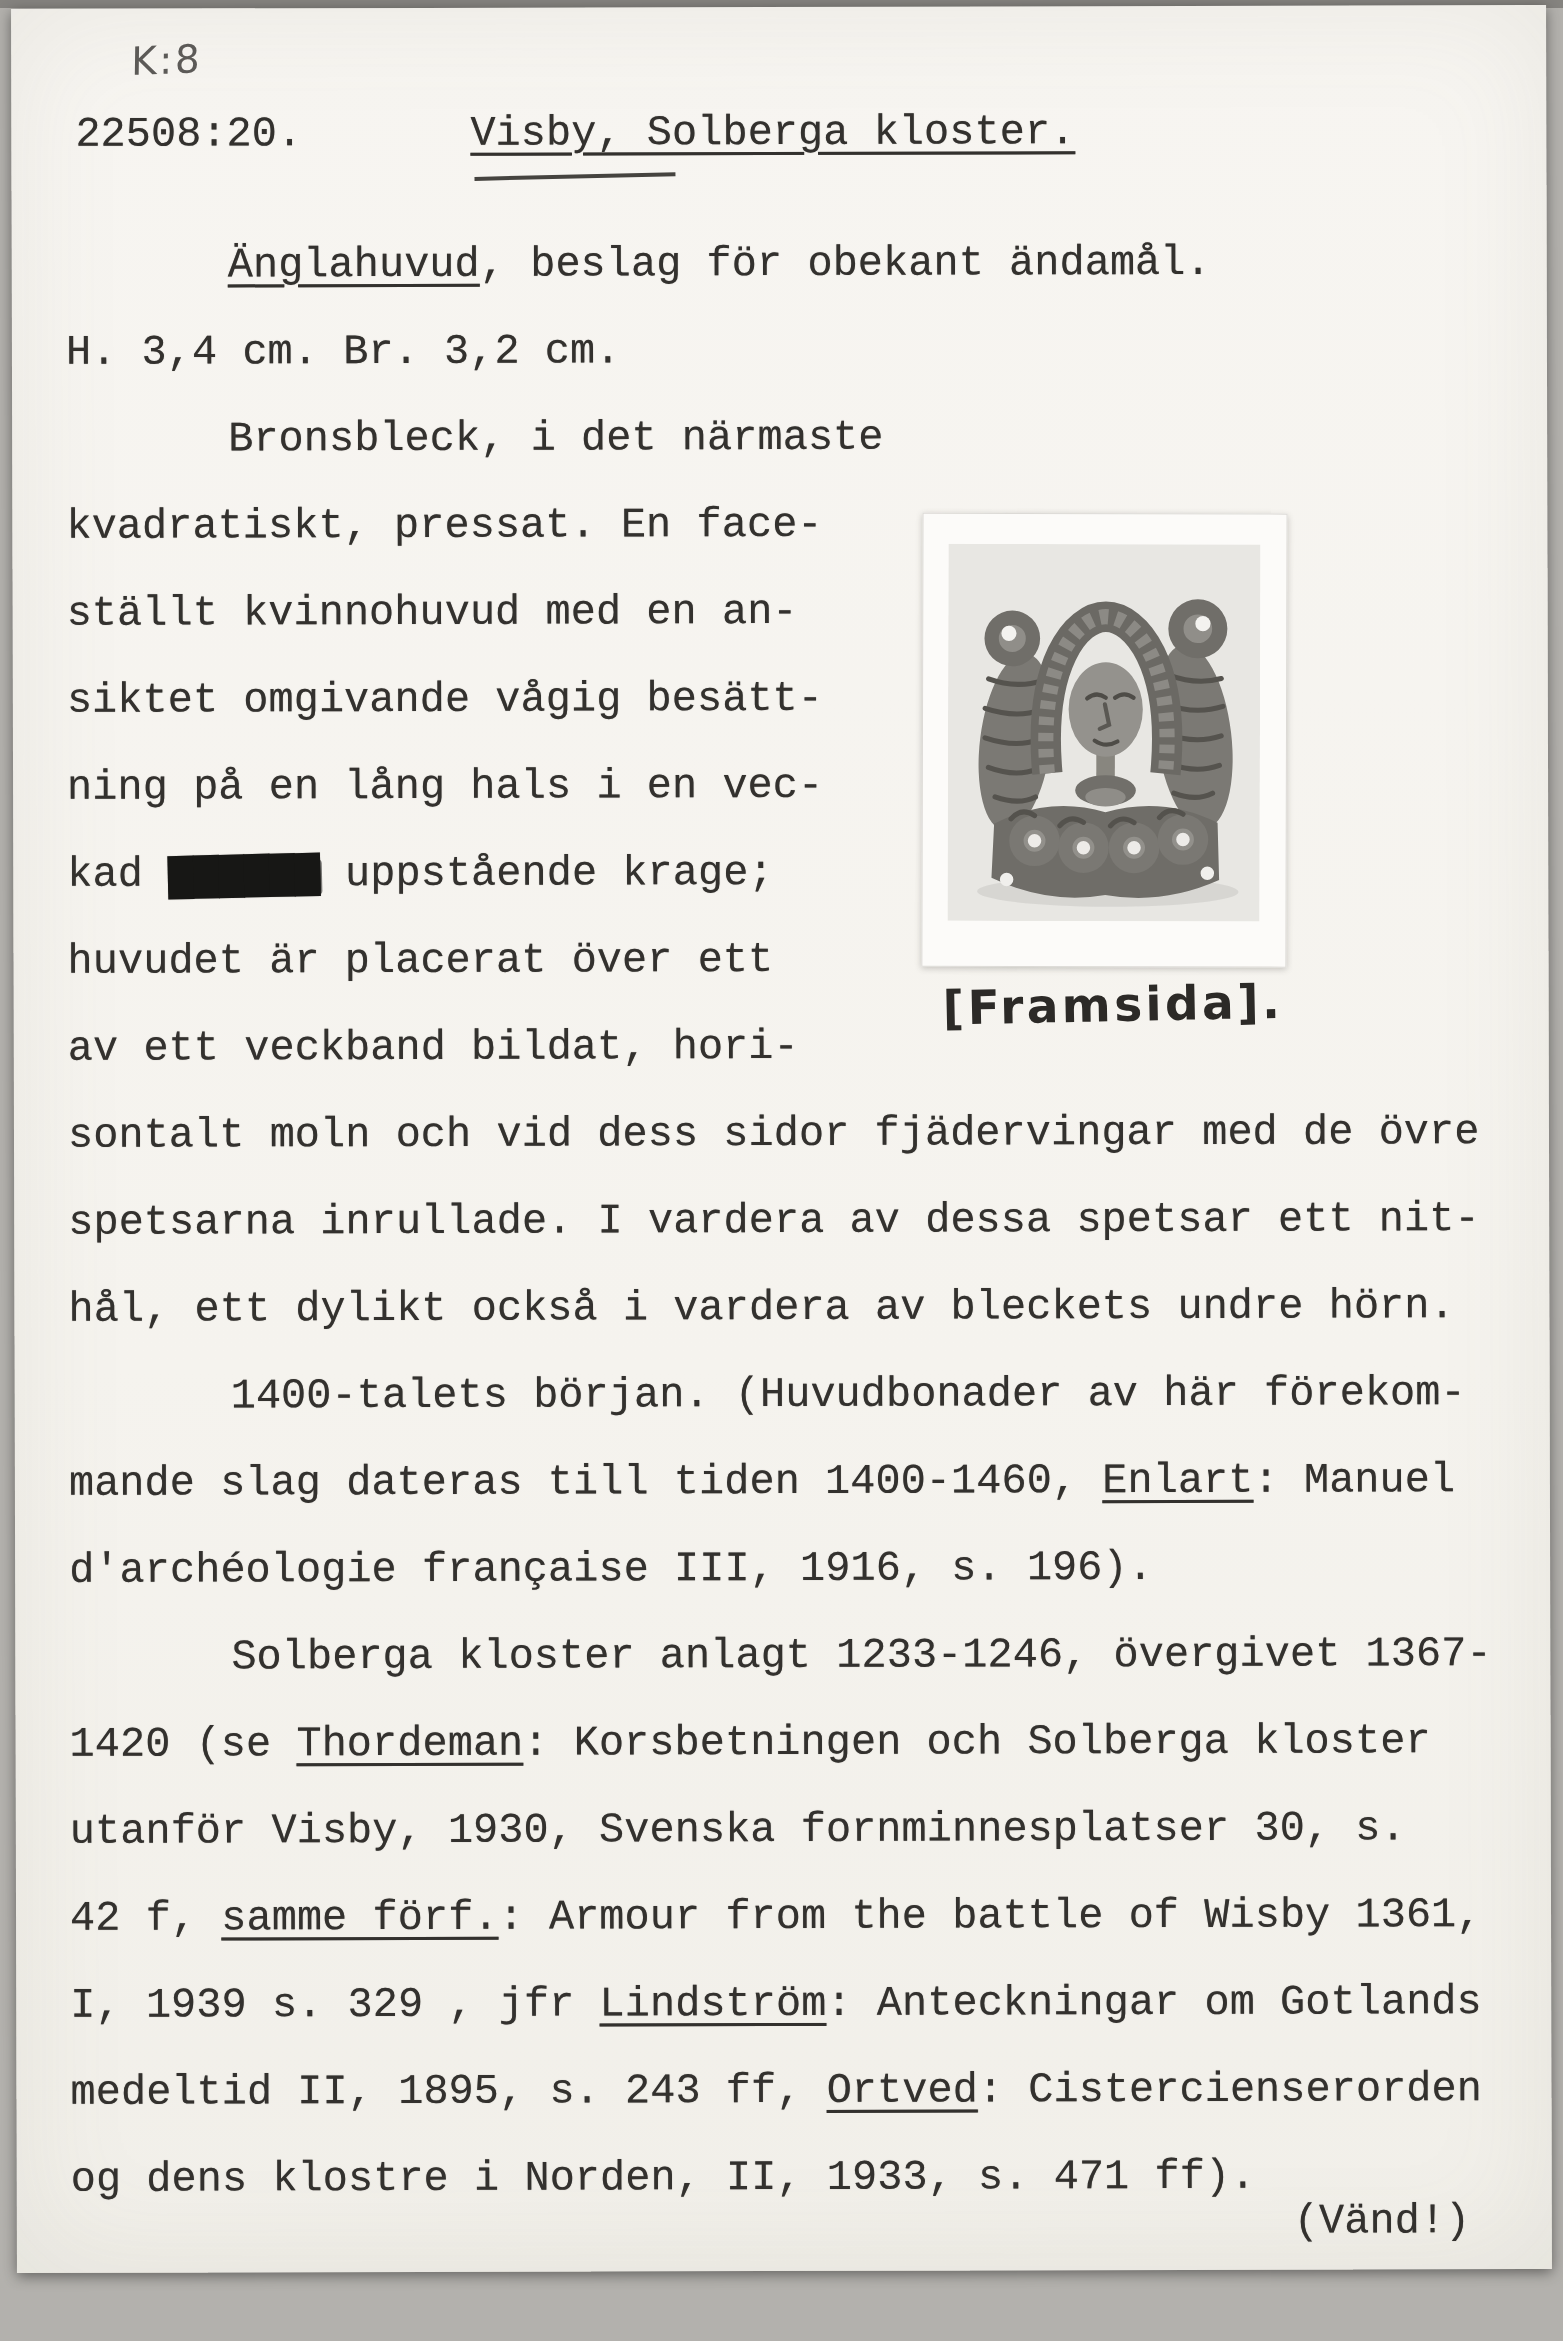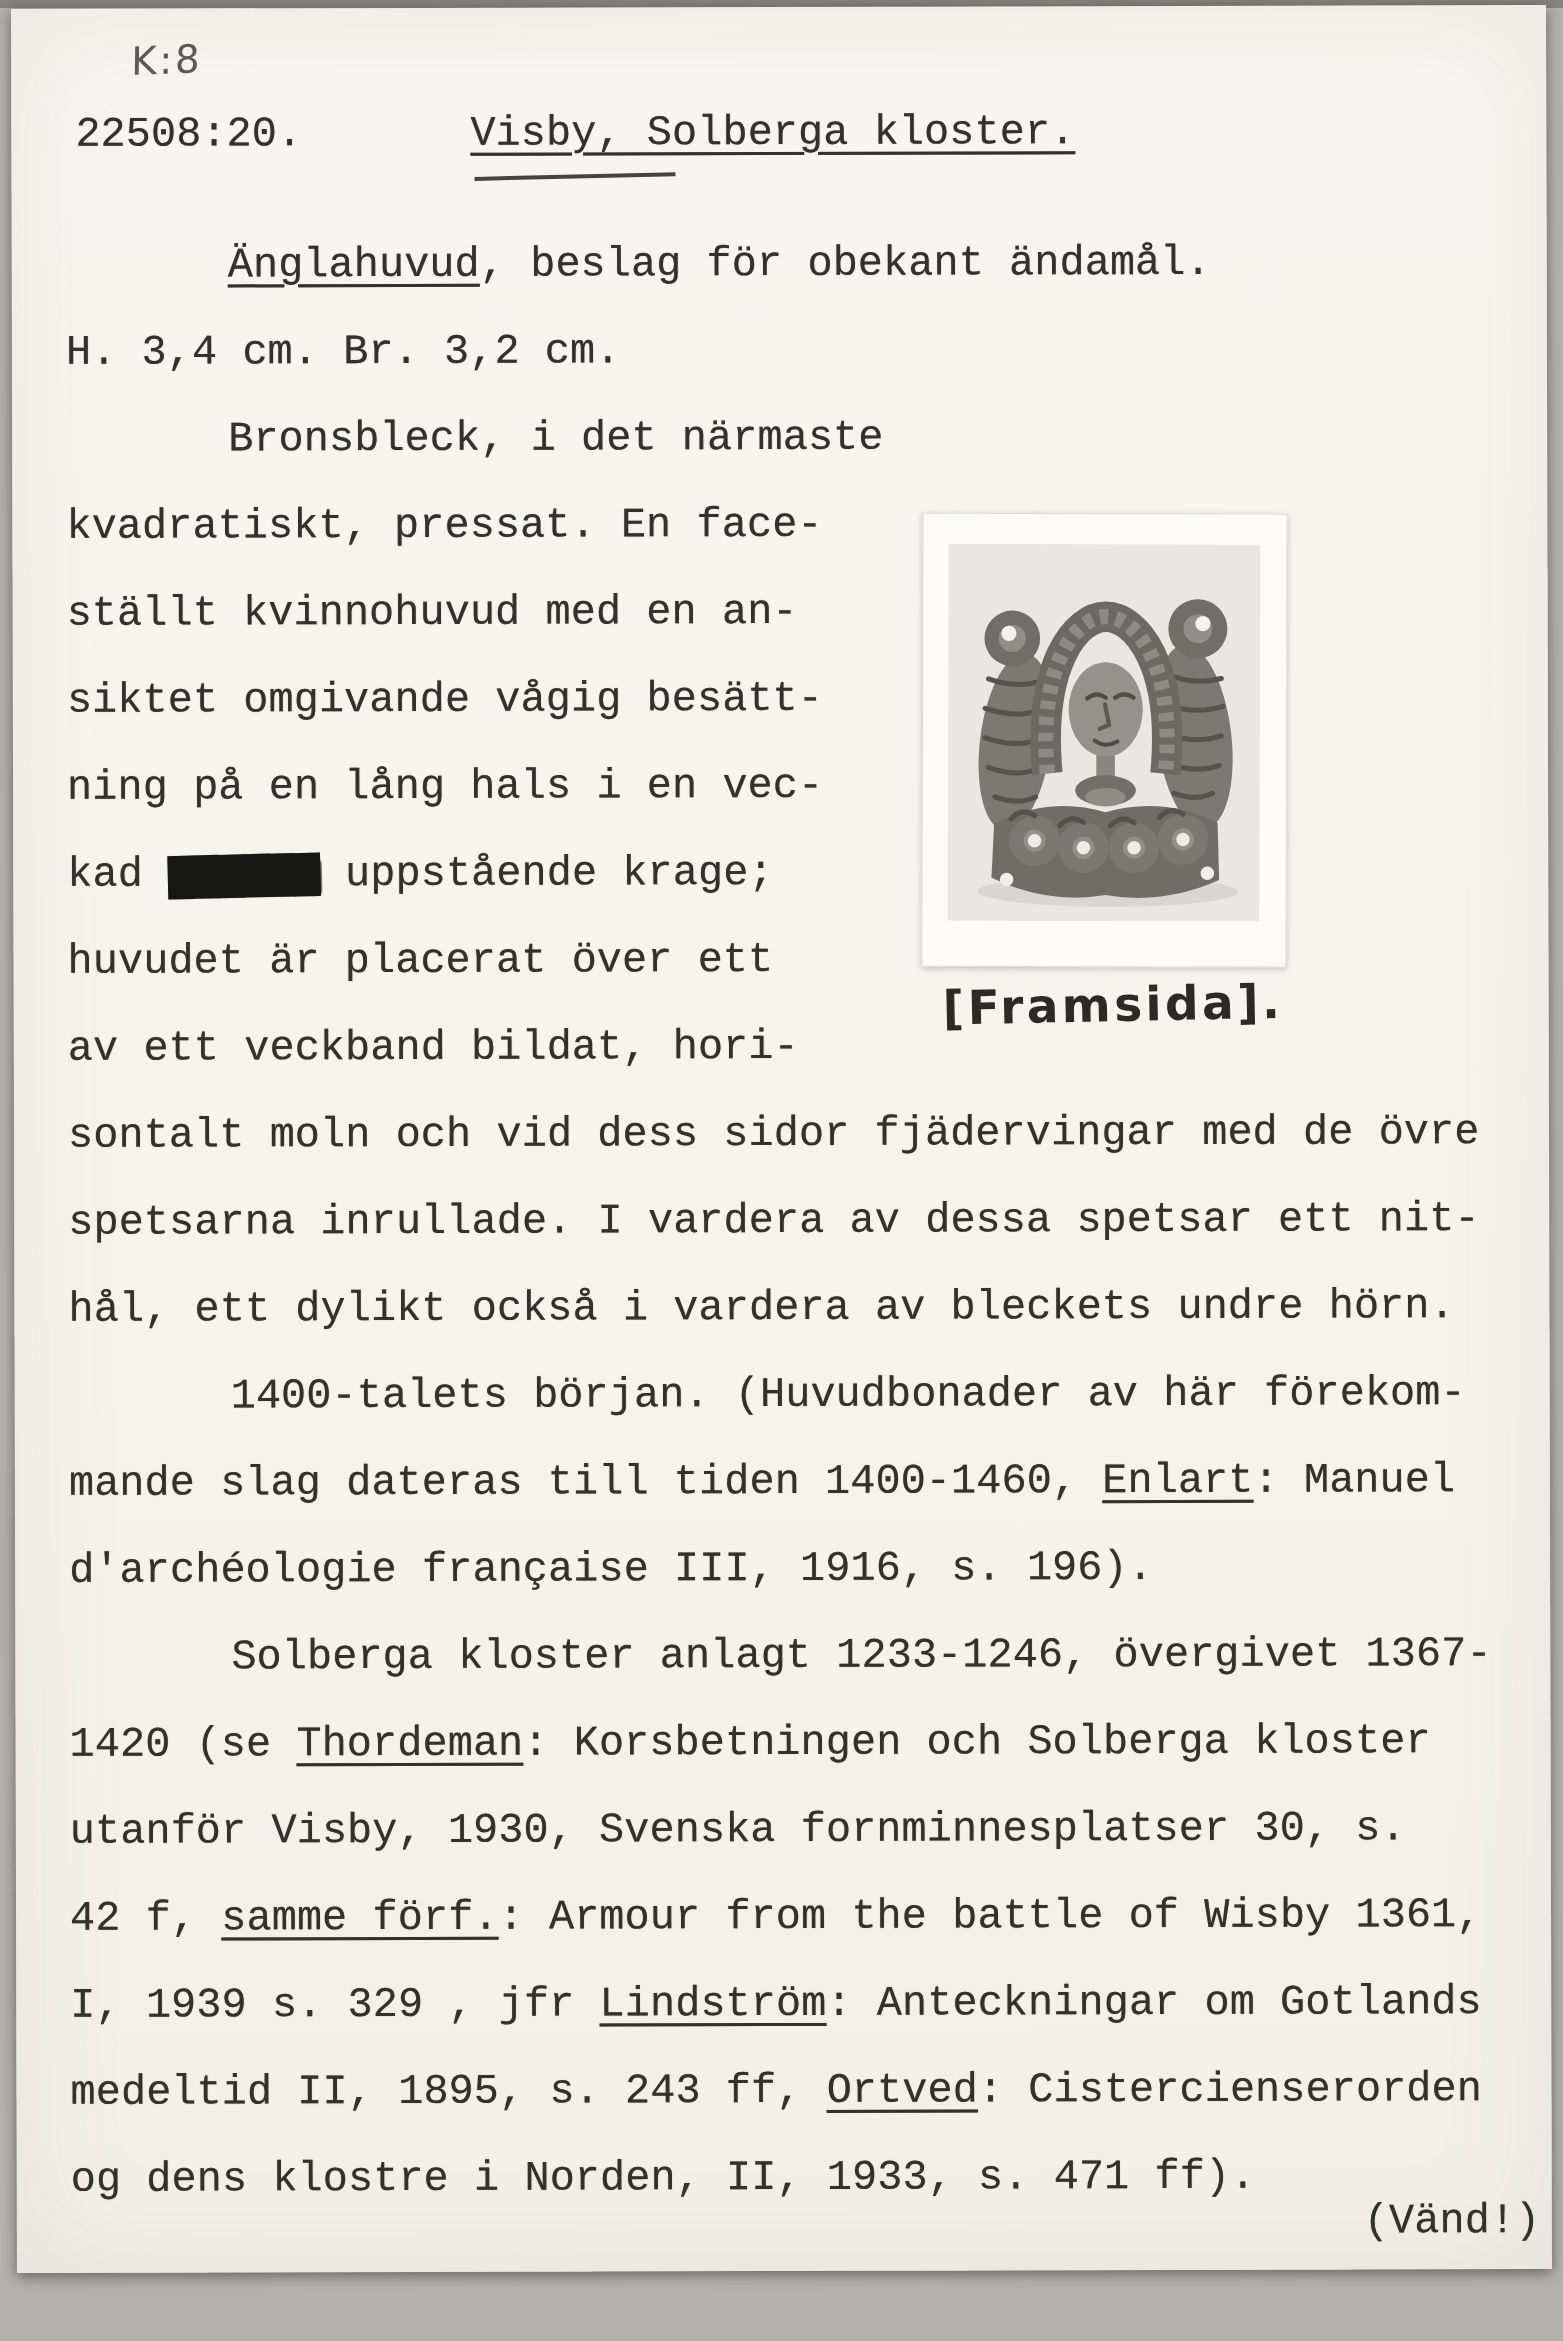--- a/index.html
+++ b/index.html
@@ -25,21 +25,21 @@
   .tline.indent{padding-left:162px;}
   .redacted{color:#171715;background:#171715;border-radius:4.2px;
             box-shadow:1.7px 1.7px 0 rgba(23,23,21,.55);display:inline-block;
             transform:rotate(-1.2deg) translateY(1.7px);line-height:.85;}
   .photo-card{position:absolute;left:909px;top:507px;width:363px;height:452px;
               background:#fcfbf9;border:0.8px solid #dcdad6;transform:rotate(.3deg);
               box-shadow:0 1.7px 6.8px rgba(60,58,54,.28);}
   .photo-img{position:absolute;left:25px;top:30px;width:312px;height:377px;display:block;}
   .photo-caption{position:absolute;left:929px;top:971px;font-size:47px;color:#2c2a27;
                  letter-spacing:3.4px;transform:rotate(-1deg);font-weight:bold;}
-  .turn-note{position:absolute;left:1347px;top:2195px;}
+  .turn-note{position:absolute;left:1277px;top:2195px;}
 </style>
 </head>
 <body>
 
 <div class="scan">
   <div class="scan-edge-top"></div>
 
   <div class="paper">
 
     <div class="archive-code hand">K:8</div>

